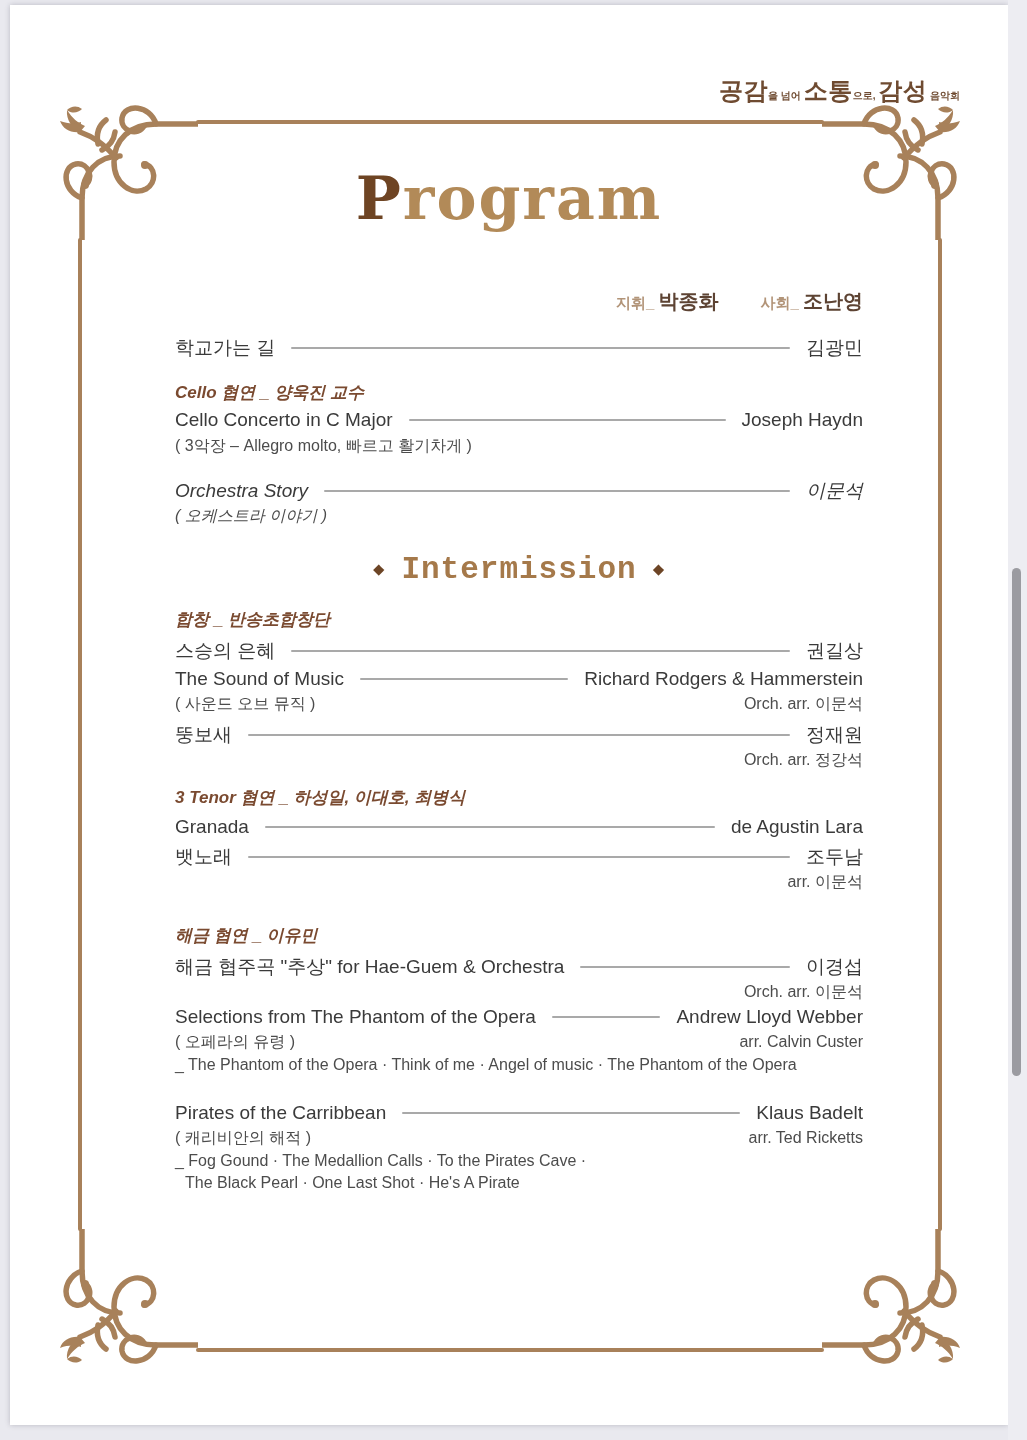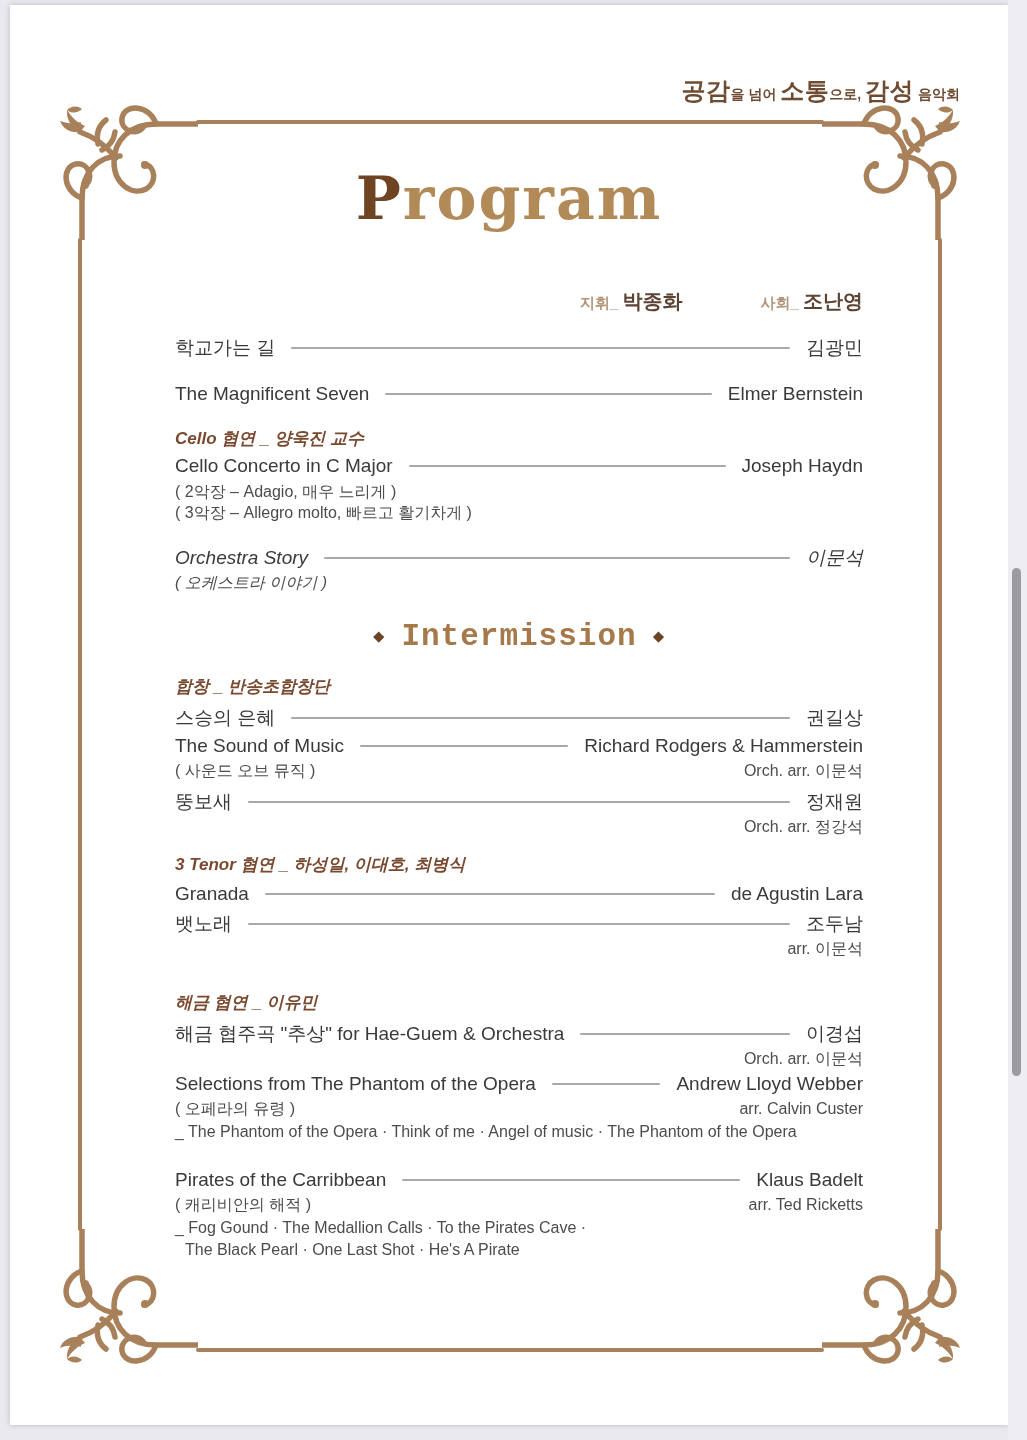--- a/index.html
+++ b/index.html
@@ -35,34 +35,34 @@
   .frame-top{left:186px;top:115px;width:628px;height:4px;}
   .frame-bottom{left:186px;top:1343px;width:628px;height:4px;}
   .frame-left{left:68px;top:233px;width:4px;height:993px;}
   .frame-right{left:928px;top:233px;width:4px;height:993px;}
   
   .tagline{
     position:absolute;top:70px;right:48px;
     color:#6f4b31;font-weight:bold;white-space:nowrap;
   }
   .tagline .big{font-size:24px;letter-spacing:0.5px;}
-  .tagline .small{font-size:14px;}
+  .tagline .small{font-size:10px;}
   .main-title{
     position:absolute;top:158px;left:0;width:100%;
     text-align:center;
     font-family:"DejaVu Serif",serif;font-weight:bold;font-size:60px;
     letter-spacing:2px;
   }
   .main-title .cap{color:#6e4423;}
   .main-title .rest{color:#b28a58;}
   .credits{
     position:absolute;top:283px;left:165px;width:688px;
     text-align:right;white-space:nowrap;
   }
-  .credits .lbl{font-size:15px;color:#b29478;font-weight:bold;margin-left:36px;}
+  .credits .lbl{font-size:15px;color:#b29478;font-weight:bold;}
   .credits .nm{font-size:20px;color:#5d4333;font-weight:bold;}
   .credits .gap{display:inline-block;width:42px;}
   
   .content{
     position:absolute;left:165px;top:330px;width:688px;
     color:#3a3a3a;
   }
   .line1{display:flex;align-items:center;height:26px;}
   .line1 .t{font-size:19px;font-weight:500;white-space:nowrap;}
   .line1 .c{font-size:19px;font-weight:500;white-space:nowrap;}
@@ -149,37 +149,31 @@
 
     <div class="row">
       <div class="line1">
         <span class="t">학교가는 길</span>
         <span class="leader"></span>
         <span class="c">김광민</span>
       </div>
     </div>
 
     <div class="row mt20">
-      <div class="line1">
-        <span class="t">The Magnificent Seven</span>
-        <span class="leader"></span>
-        <span class="c">Elmer Bernstein</span>
-      </div>
     </div>
 
     <div class="section mt20">Cello 협연 _ 양욱진 교수</div>
 
     <div class="row">
       <div class="line1">
         <span class="t">Cello Concerto in C Major</span>
         <span class="leader"></span>
         <span class="c">Joseph Haydn</span>
       </div>
       <div class="notes-block">
-        <div class="note">( 2악장 – Adagio, 매우 느리게 )</div>
         <div class="note">( 3악장 – Allegro molto, 빠르고 활기차게 )</div>
       </div>
     </div>
 
     <div class="row mt22">
       <div class="line1">
         <span class="t">Orchestra Story</span>
         <span class="leader"></span>
         <span class="c">이문석</span>
       </div>

